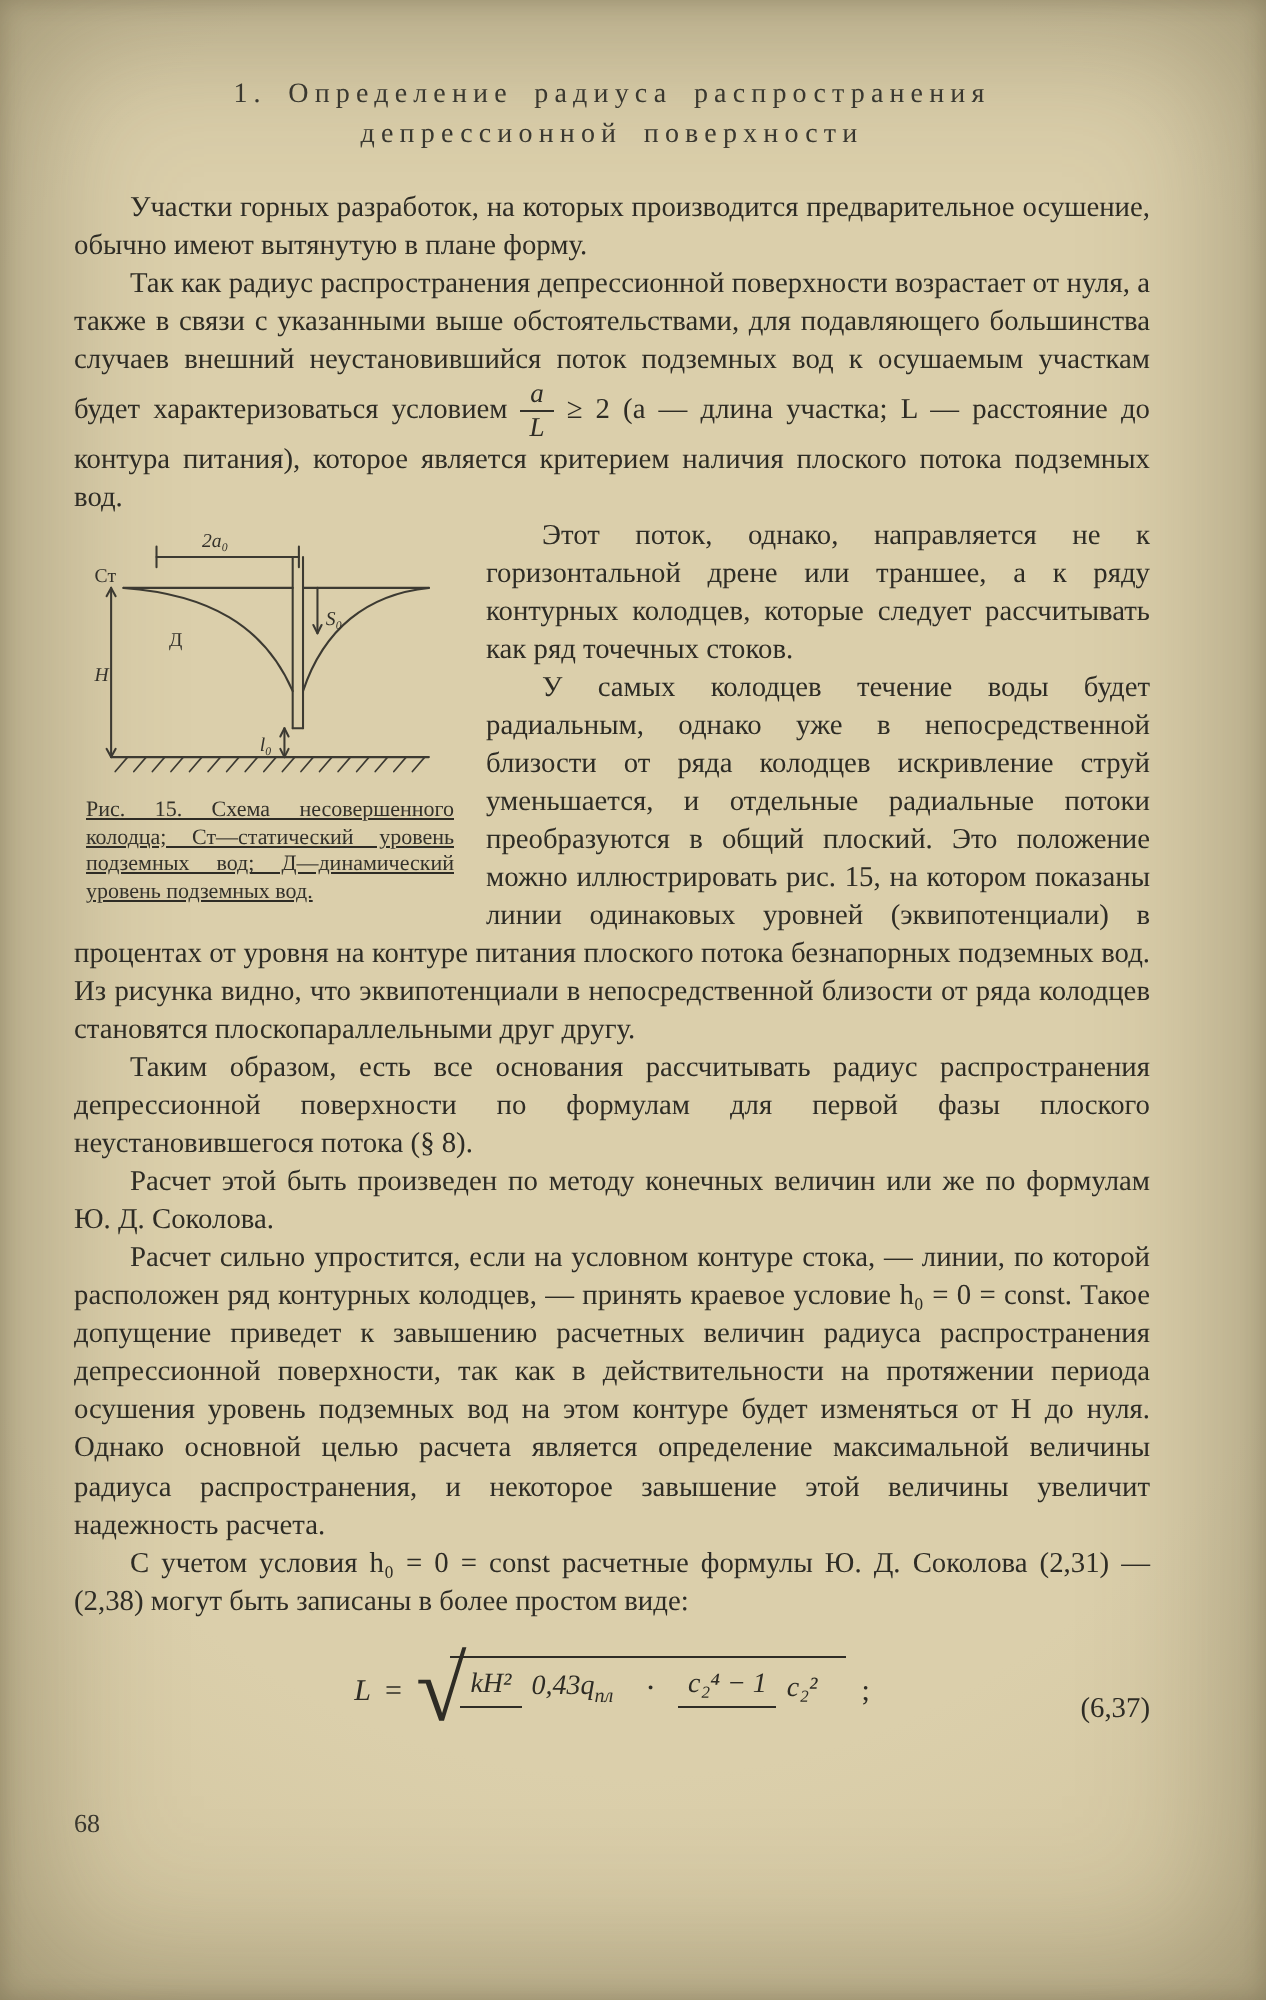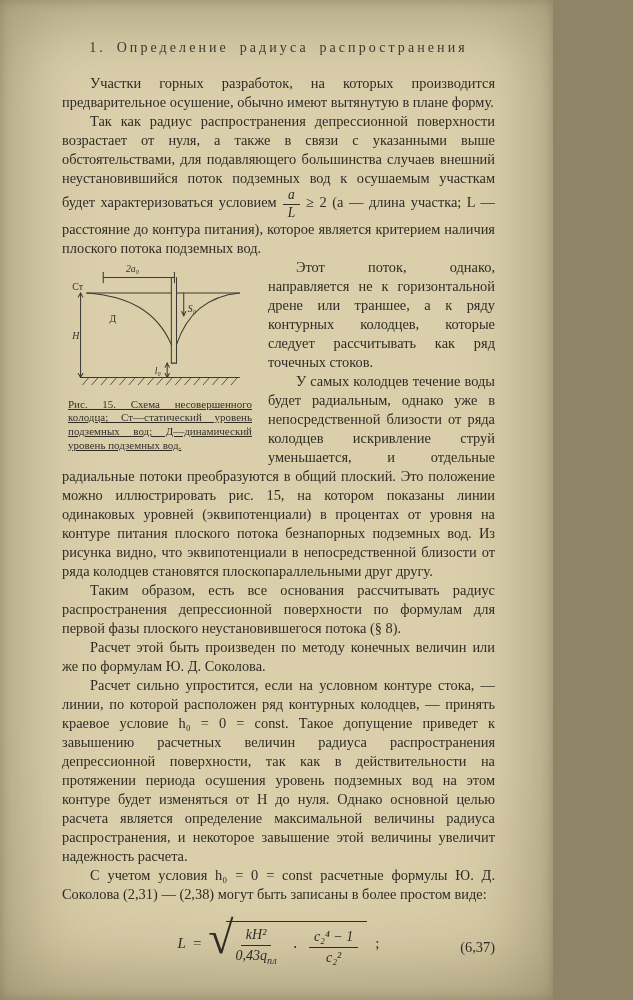--- a/index.html
+++ b/index.html
@@ -1,22 +1,22 @@
 <!DOCTYPE html>
 <html lang="ru"><head>
 <meta charset="utf-8">
 <style>
   html, body { margin: 0; padding: 0; }
   body { width: 633px; height: 1000px; background: #8f8466; font-family: "Liberation Serif", "DejaVu Serif", serif; }
 
   .page {
     position: relative;
-    width: 553px; height: 1000px;
+    width: 633px; height: 1000px;
     box-sizing: border-box;
-    padding: 34px 58px 0 62px;
+    padding: 34px 58px 0 37px;
     background: radial-gradient(120% 90% at 50% 42%, #dbcfab 52%, #d2c59f 74%, #bcb08b 93%, #a2966f 100%);
     box-shadow: inset 0 0 70px 18px rgba(88,78,50,0.38), inset 0 0 12px rgba(60,50,30,0.28);
     overflow: hidden;
     color: #2e2c25;
     font-size: 14.4px;
     line-height: 1.32;
   }
 
   .heading { text-align: center; margin: 4px 0 16px 0; color: #3a3830; font-size: 14px; line-height: 1.45; }
   .heading-line { letter-spacing: 0.22em; word-spacing: 0.3em; }
@@ -47,37 +47,38 @@
   .formula { display: inline-flex; align-items: center; justify-content: center; font-size: 15px; }
   .var { font-style: italic; }
   .op { margin: 0 7px; }
   .sqrt { display: inline-flex; align-items: flex-start; }
   .radical { font-size: 46px; line-height: 0.88; font-style: normal; transform: translateY(-2px); }
   .under-root {
     display: inline-flex; align-items: center; gap: 11px;
     border-top: 1.5px solid #2f2d26; padding: 5px 9px 0 5px;
     margin-left: -8px; margin-top: 1px;
   }
-  .frac { display: inline-flex; flex-direction: column; align-items: center; line-height: 1.15; font-size: 14px; }
+  .frac { display: inline-flex; align-items: center; line-height: 1.15; font-size: 14px; }
   .frac .num { padding: 0 5px 2px; border-bottom: 1px solid #2f2d26; }
   .frac .den { padding: 2px 5px 0; }
   .frac sub { font-size: 0.72em; font-style: italic; }
   .cdot { font-size: 16px; }
   .semi { margin-left: 8px; }
   .eqnum { position: absolute; right: 0; top: 50%; transform: translateY(-50%); color: #2e2c25; }
 
   .pagenum { margin-top: 20px; font-size: 13px; color: #39372e; }
 </style>
 </head>
 <body>
 
 <div class="page">
 
   <div class="heading">
     <div class="heading-line">1. Определение радиуса распространения</div>
+    <div class="heading-line">депрессионной поверхности</div>
   </div>
 
   <p class="para">Участки горных разработок, на которых производится предварительное осушение, обычно имеют вытянутую в плане форму.</p>
 
   <p class="para"><span>Так как радиус распространения депрессионной поверхности возрастает от нуля, а также в связи с указанными выше обстоятельствами, для подавляющего большинства случаев внешний неустановившийся поток подземных вод к осушаемым участкам будет характеризоваться условием</span><span class="frac-inline">
         <span class="fnum">a</span>
         <span class="fden">L</span>
       </span><span>≥ 2 (a — длина участка; L — расстояние до контура питания), которое является критерием наличия плоского потока подземных вод.</span></p>
 
   <div class="flow">

